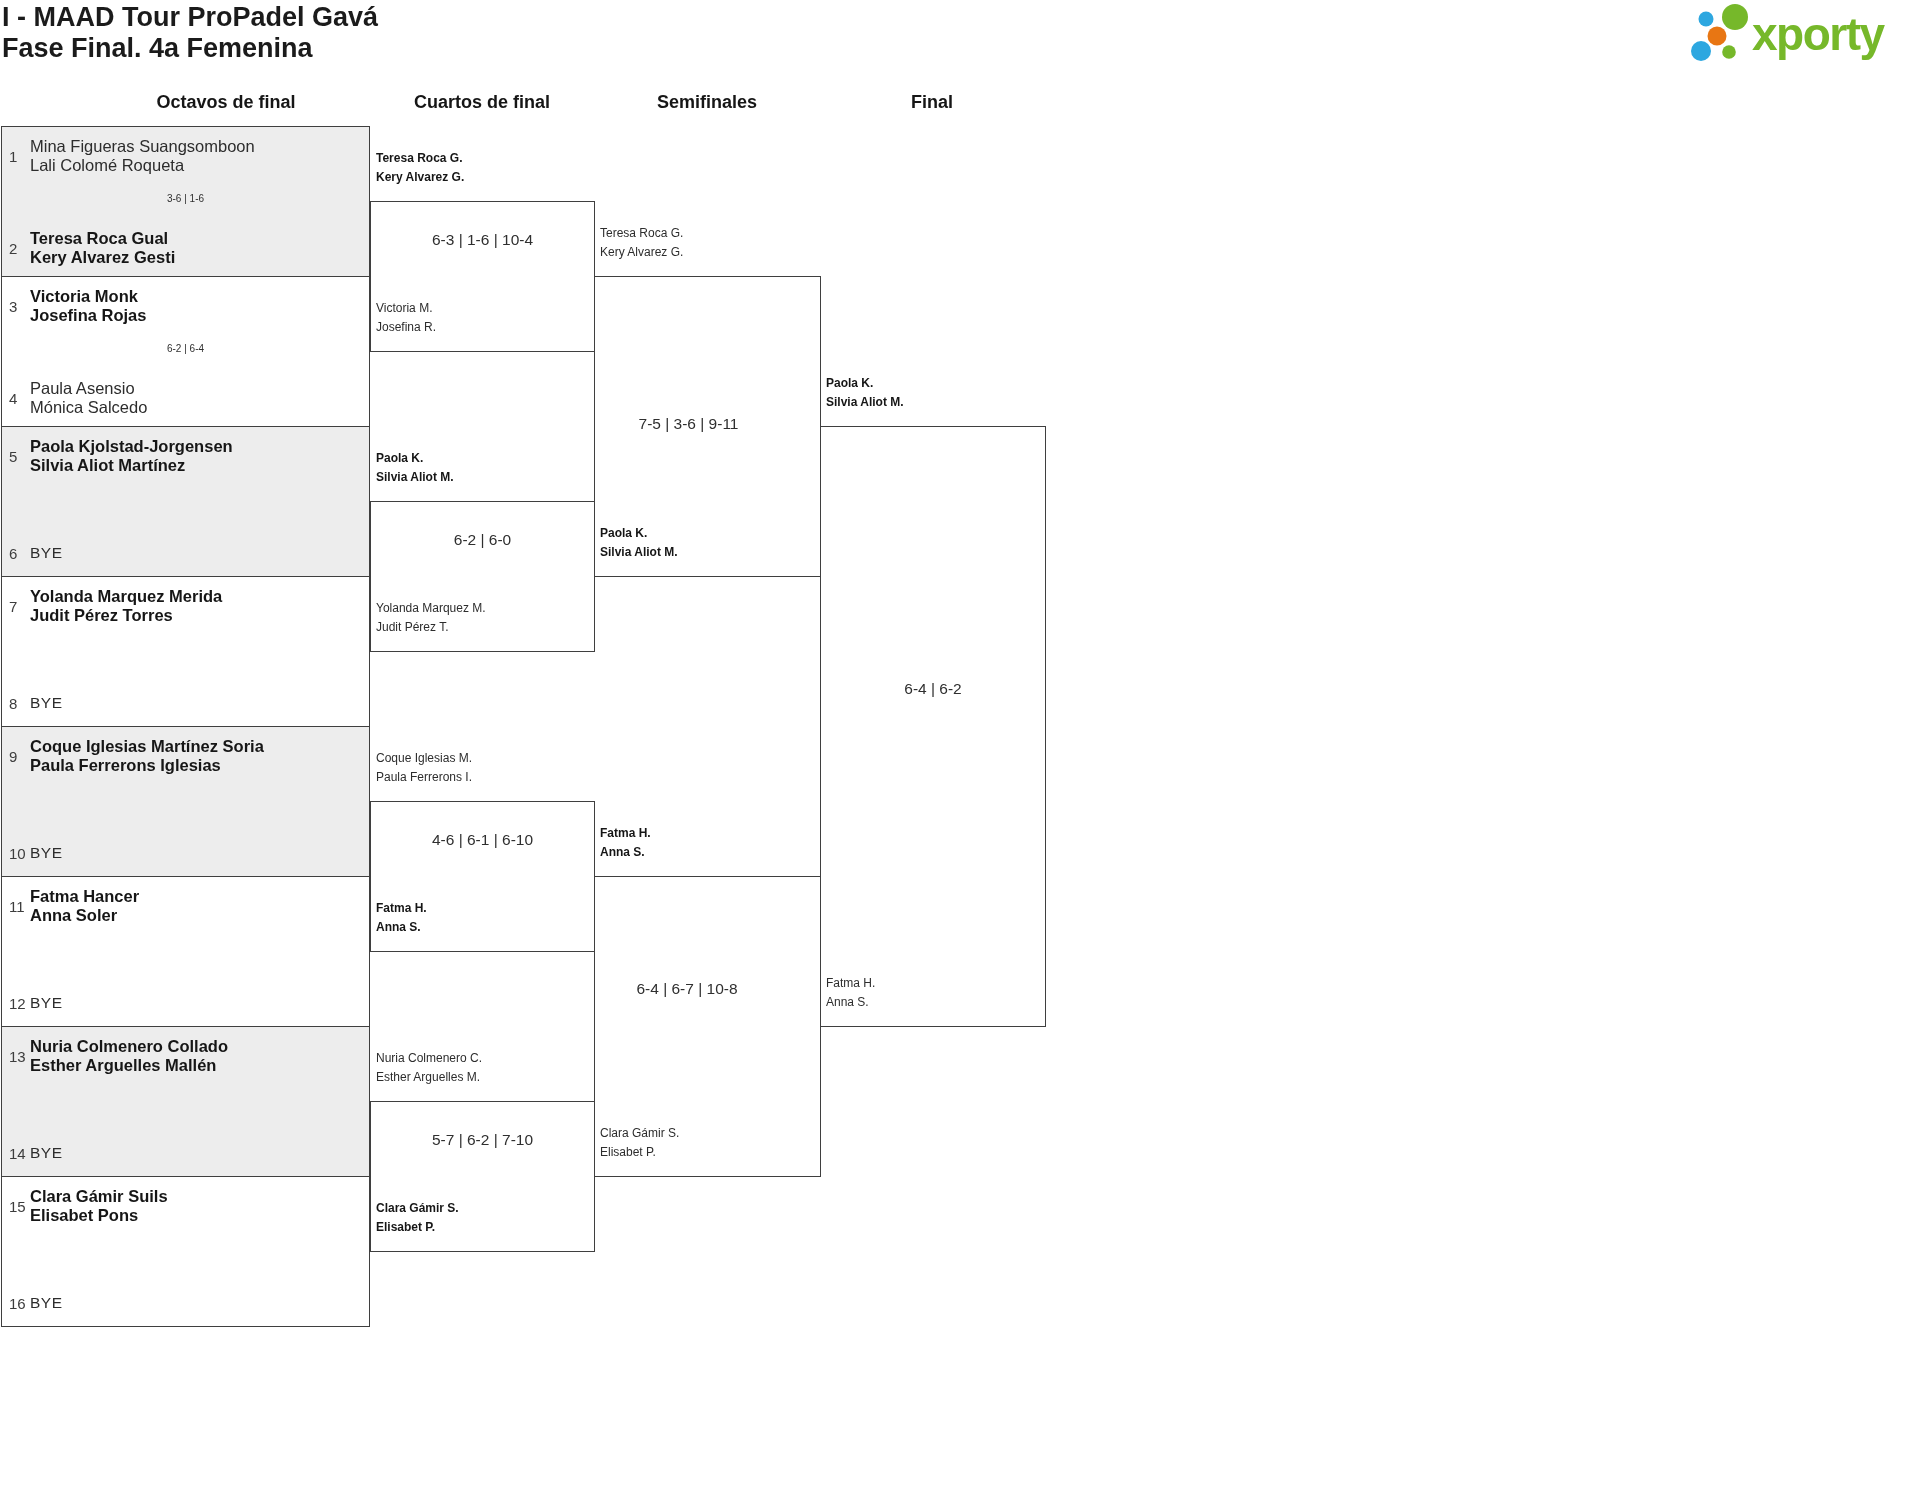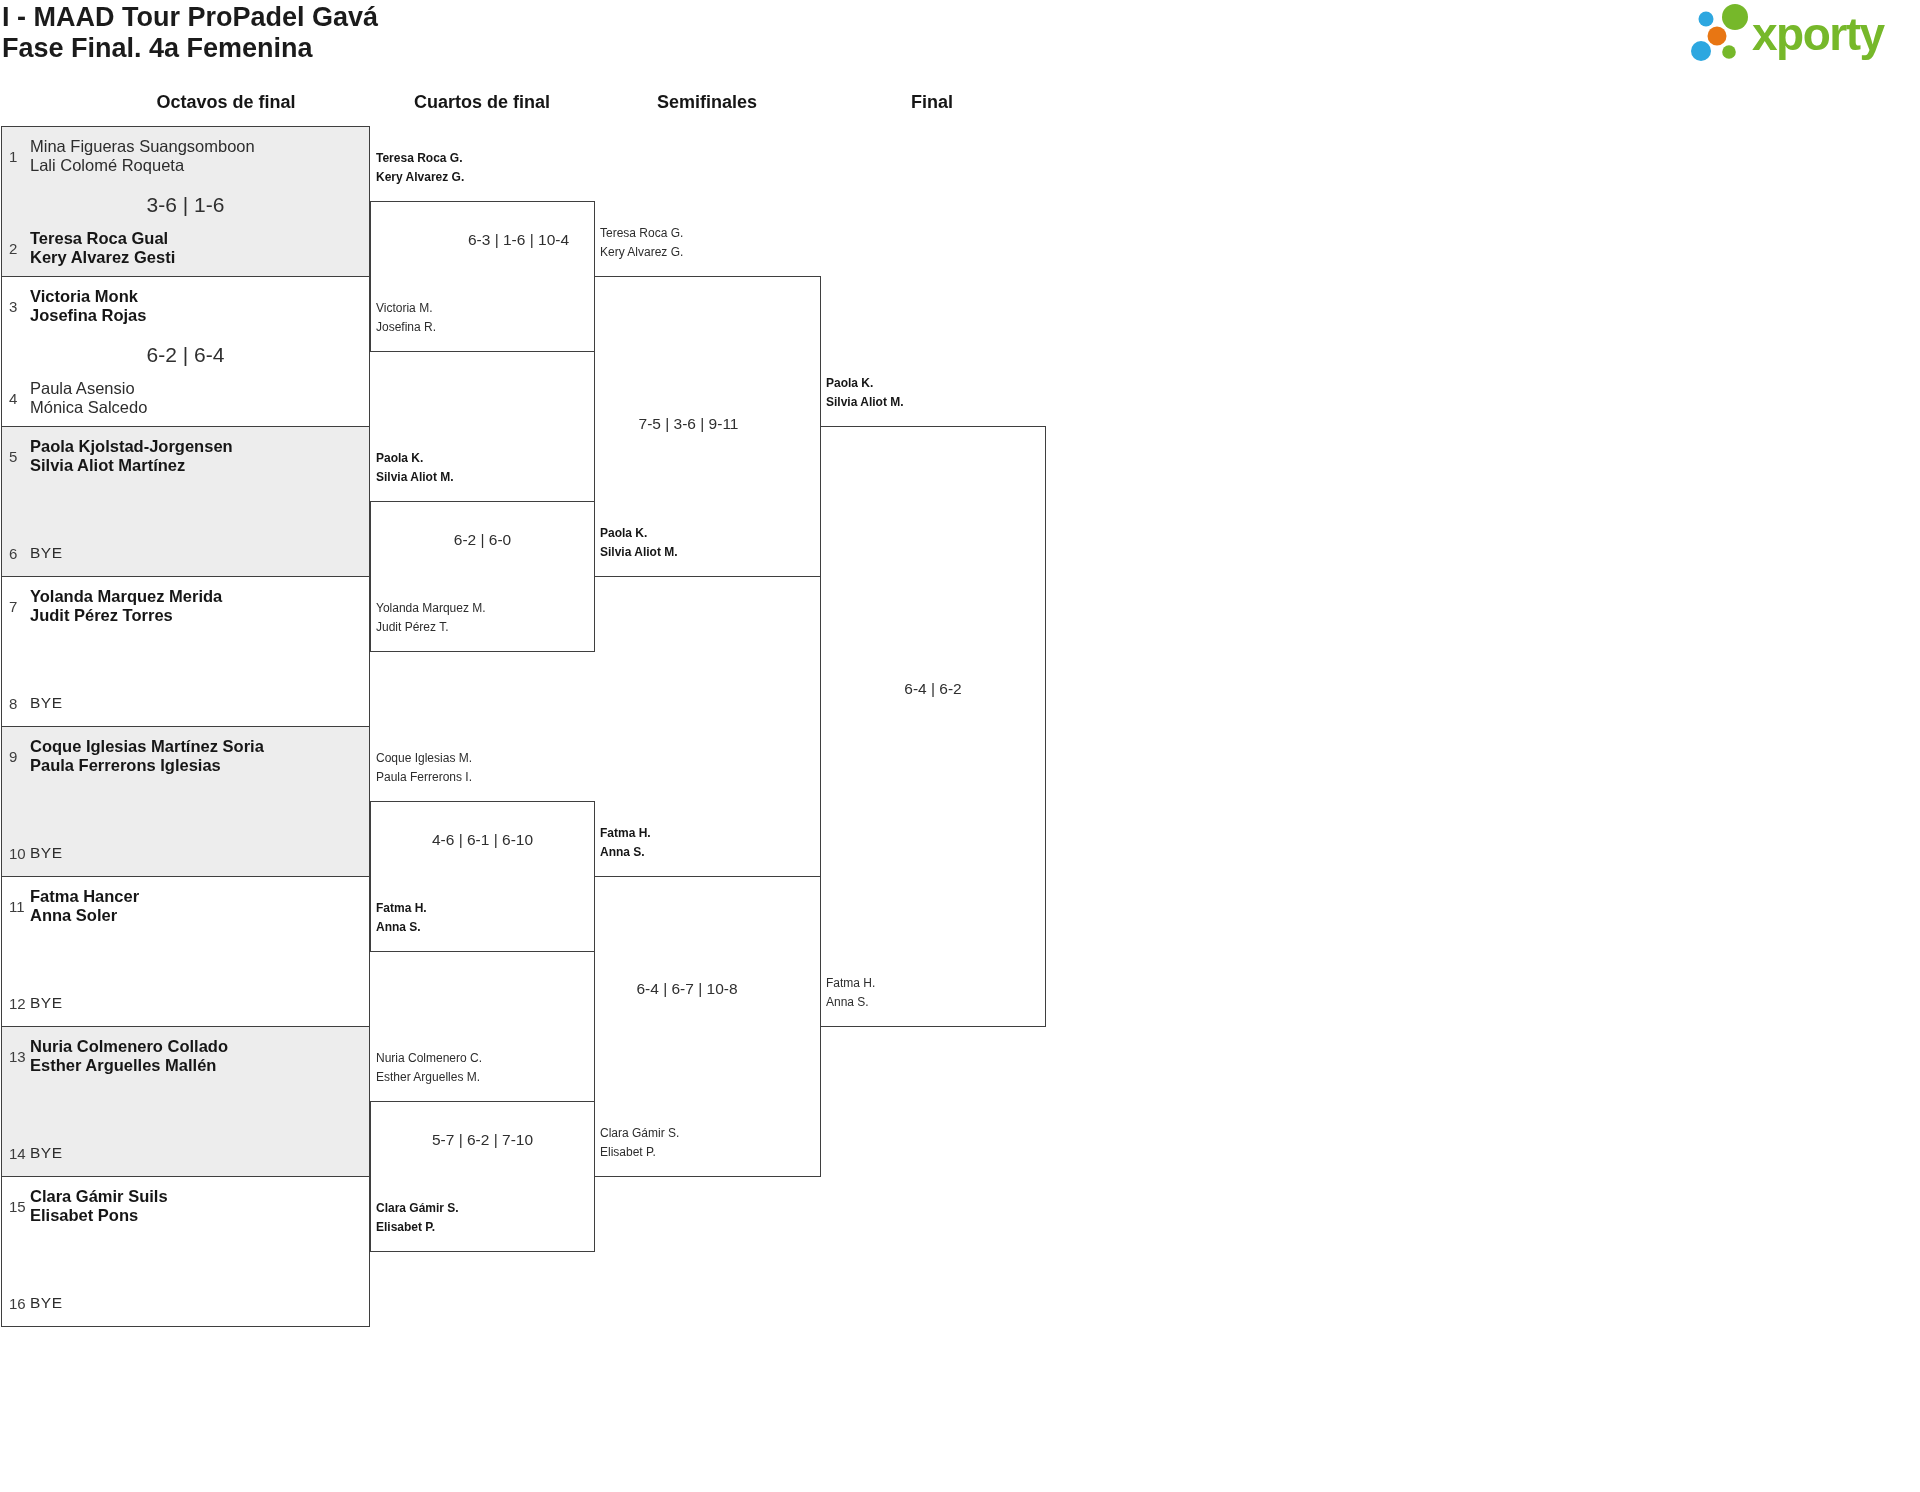--- a/index.html
+++ b/index.html
@@ -16,21 +16,21 @@
   .obox.alt{background:#ededed;}
 
   .team-row{position:absolute;left:7px;display:flex;align-items:center;}
   .row-a{top:10px;}
   .row-b{bottom:9px;}
   .seed{width:17px;margin-right:4px;font-size:15px;color:#3d3d3d;flex:none;}
   .names{font-size:16.5px;line-height:19px;color:#2d2d2d;}
   .names.w{font-weight:700;color:#161616;}
   .bye-row{position:absolute;left:7px;bottom:14px;display:flex;align-items:center;}
   .bye-label{font-size:15.5px;color:#2d2d2d;letter-spacing:.5px;}
-  .oscore{position:absolute;left:0;width:100%;top:66px;text-align:center;font-size:21px;color:#2f2f2f;}
+  .oscore{position:absolute;left:0;width:100%;top:66px;text-align:center;font-size:10px;color:#2f2f2f;}
 
   .rect{position:absolute;border:1px solid #3f3f3f;box-sizing:border-box;background:transparent;}
   .plabel{position:absolute;font-size:12px;line-height:19px;color:#2d2d2d;white-space:nowrap;}
   .plabel.w{font-weight:700;color:#161616;}
   .rscore{position:absolute;text-align:center;font-size:15.5px;color:#2f2f2f;}
 
   .logo{position:absolute;left:1678px;top:0px;width:242px;height:68px;}
 </style>
 </head>
 <body>
@@ -141,21 +141,21 @@
       <span class="names w"><span>Clara Gámir Suils</span><br><span>Elisabet Pons</span></span>
     </div>
     <div class="bye-row">
       <span class="seed">16</span>
       <span class="bye-label">BYE</span>
     </div>
   </div>
 
   <div class="rect" style="left:370px;top:201px;width:225px;height:151px;"></div>
   <div class="plabel w" style="left:376px;top:149px;"><span>Teresa Roca G.</span><br><span>Kery Alvarez G.</span></div>
-  <div class="rscore" style="left:370px;top:231px;width:225px;margin-left:36px;">6-3 | 1-6 | 10-4</div>
+  <div class="rscore" style="left:370px;top:231px;width:225px;">6-3 | 1-6 | 10-4</div>
   <div class="plabel" style="left:376px;top:299px;"><span>Victoria M.</span><br><span>Josefina R.</span></div>
 
   <div class="rect" style="left:370px;top:501px;width:225px;height:151px;"></div>
   <div class="plabel w" style="left:376px;top:449px;"><span>Paola K.</span><br><span>Silvia Aliot M.</span></div>
   <div class="rscore" style="left:370px;top:531px;width:225px;">6-2 | 6-0</div>
   <div class="plabel" style="left:376px;top:599px;"><span>Yolanda Marquez M.</span><br><span>Judit Pérez T.</span></div>
 
   <div class="rect" style="left:370px;top:801px;width:225px;height:151px;"></div>
   <div class="plabel" style="left:376px;top:749px;"><span>Coque Iglesias M.</span><br><span>Paula Ferrerons I.</span></div>
   <div class="rscore" style="left:370px;top:831px;width:225px;">4-6 | 6-1 | 6-10</div>

